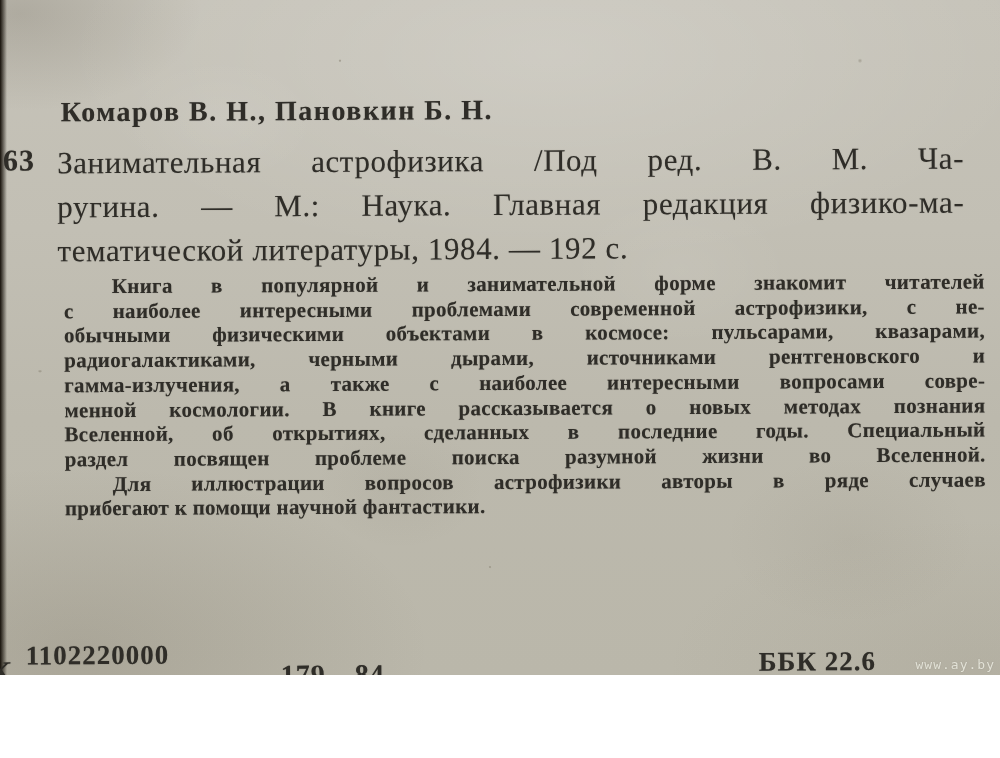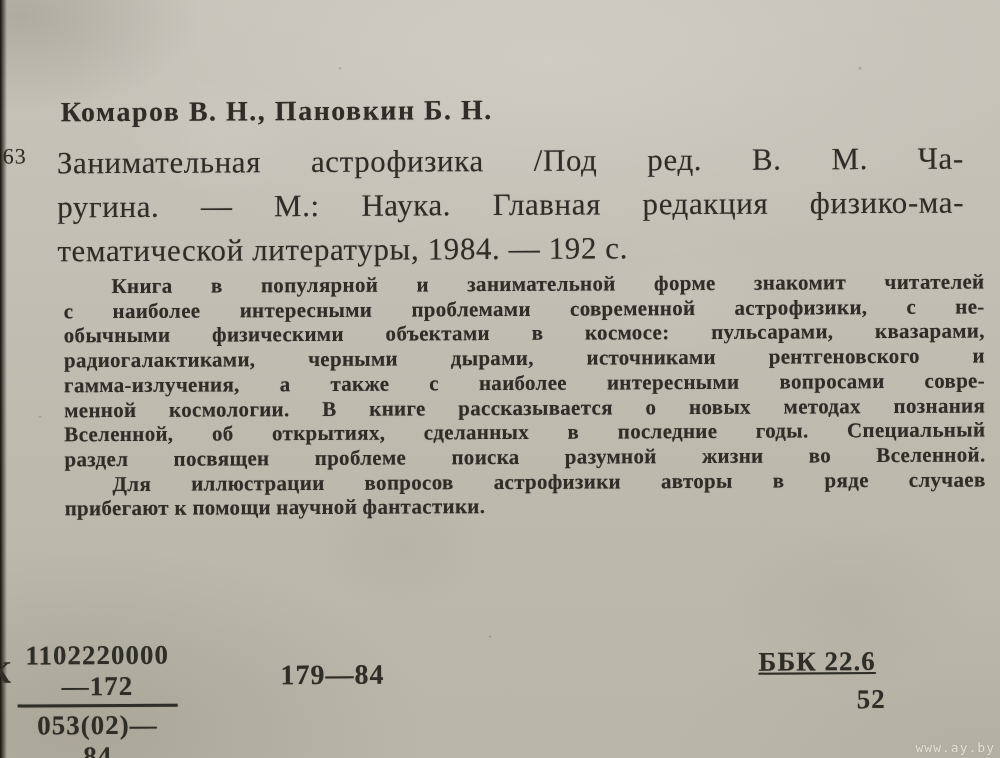--- a/index.html
+++ b/index.html
@@ -1,18 +1,18 @@
 <!DOCTYPE html>
 <html><head>
 <meta charset="utf-8">
 <style>
   html,body{margin:0;padding:0;}
   body{width:1000px;height:758px;overflow:hidden;font-family:"Liberation Serif",serif;}
   #photo{
-    position:relative;width:1000px;height:758px;overflow:hidden;
+    position:relative;width:1000px;height:675px;overflow:hidden;
     background:
       radial-gradient(ellipse 700px 300px at 55% 8%, rgba(255,255,255,0.16), rgba(255,255,255,0) 70%),
       radial-gradient(ellipse 500px 260px at 8% 96%, rgba(84,74,56,0.16), rgba(84,74,56,0) 70%),
       radial-gradient(ellipse 420px 200px at 98% 99%, rgba(120,112,92,0.10), rgba(120,112,92,0) 75%),
       radial-gradient(ellipse 260px 140px at 2% 2%, rgba(70,62,48,0.18), rgba(70,62,48,0) 70%),
       linear-gradient(180deg,#c6c3b9 0%,#c2bfb4 34%,#bcb9ad 62%,#bab7aa 100%);
   }
   
   #photo::before{
     content:"";position:absolute;inset:0;pointer-events:none;
@@ -29,35 +29,35 @@
   .left-edge{
     position:absolute;left:0;top:0;width:7px;height:758px;
     background:linear-gradient(90deg,#16110a 0%,rgba(22,17,10,0.55) 45%,rgba(22,17,10,0) 100%);
   }
   #content{position:absolute;inset:0;transform:rotate(-0.3deg);color:#2f2d28;}
   .ink{color:#2f2d28;text-shadow:0 0 1px rgba(47,45,40,0.35);}
   .author{
     position:absolute;left:62px;top:94px;font-size:28px;font-weight:700;
     letter-spacing:1.5px;white-space:nowrap;
   }
-  .margin-code{position:absolute;left:4px;top:141px;font-size:22px;letter-spacing:1px;}
+  .margin-code{position:absolute;left:4px;top:141px;font-size:30px;letter-spacing:1px;font-weight:bold;}
   .title-block{position:absolute;left:58px;top:139px;width:907px;font-size:31px;line-height:44px;letter-spacing:0.6px;}
   .tline{width:100%;}
   .just{text-align:justify;text-align-last:justify;}
   .ann-block{position:absolute;left:64px;top:272px;width:921px;font-size:21px;line-height:24.7px;font-weight:700;letter-spacing:0.3px;}
   .aline{width:100%;}
   .ind{text-indent:48px;}
   .catalog{position:absolute;left:0;top:638px;}
   .cat-letter{position:absolute;left:-13px;top:14px;font-size:31px;font-weight:700;}
   .fraction{position:absolute;left:16px;top:0;font-weight:700;font-size:27px;letter-spacing:1px;text-align:center;}
   .fraction .num{padding:0 8px 2px 8px;}
   .fraction .bar{height:0;border-bottom:3px solid #2f2d28;box-shadow:0 0 1px rgba(47,45,40,0.4);}
   .fraction .den{padding:3px 8px 0 8px;}
   .code-right{position:absolute;left:279px;top:20px;font-size:28px;font-weight:700;letter-spacing:1px;white-space:nowrap;}
-  .bbk{position:absolute;left:757px;top:648px;font-size:27px;font-weight:700;letter-spacing:1px;white-space:nowrap;text-decoration:underline;}
+  .bbk{position:absolute;left:757px;top:648px;font-size:27px;font-weight:700;letter-spacing:1px;white-space:nowrap;}
   .bbk-sub{position:absolute;left:855px;top:686px;font-size:27px;font-weight:700;letter-spacing:1px;}
   .watermark{
     position:absolute;right:5px;bottom:3px;transform:none;
     font-family:"DejaVu Sans Mono",monospace;font-size:13px;
     color:rgba(240,240,230,0.85);text-shadow:0 0 1px rgba(140,136,120,0.8);
     letter-spacing:1px;
   }
 </style>
 </head>
 <body>

